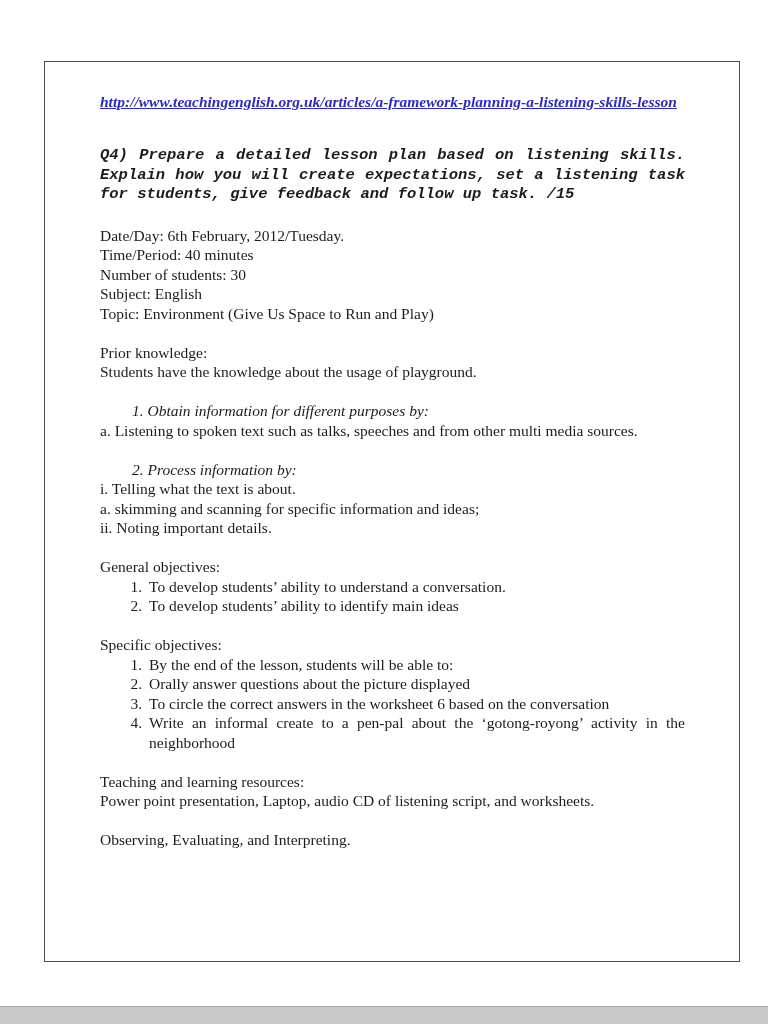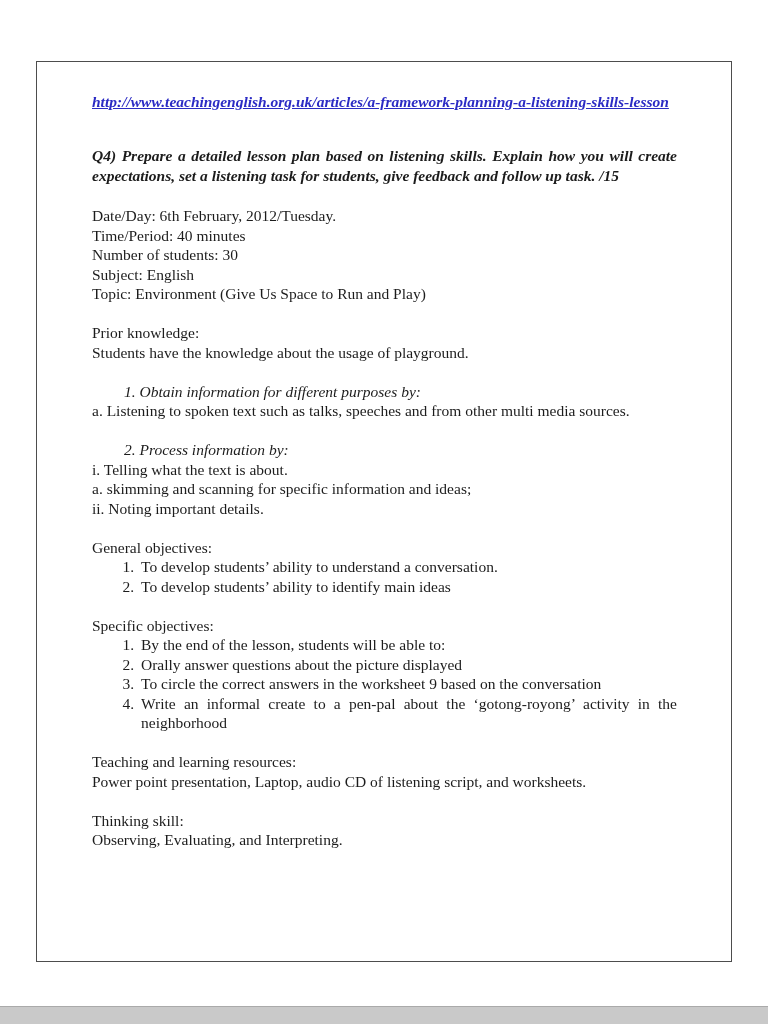--- a/index.html
+++ b/index.html
@@ -6,21 +6,21 @@
   html, body {
     width: 768px; height: 1024px;
     background: #ffffff;
     font-family: "Liberation Serif", "DejaVu Serif", serif;
     color: #1c1c1c;
     position: relative;
     overflow: hidden;
   }
   .page {
     position: absolute;
-    left: 36px; top: 61px;
+    left: 44px; top: 61px;
     width: 696px; height: 901px;
     border: 1px solid #4d4d4d;
     background: #ffffff;
   }
   .content {
     padding: 29px 54px 0 55px;
     font-size: 15.5px;
     line-height: 19.5px;
   }
   .link-block {
@@ -33,20 +33,21 @@
     font-weight: bold;
     font-style: italic;
     text-decoration: underline;
     cursor: pointer;
   }
   .question {
     font-weight: bold;
     font-style: italic;
     text-align: justify;
     margin-bottom: 21px;
+    font-family: Liberation Mono, monospace;
   }
   .block { margin-bottom: 19.5px; }
   .bold { font-weight: normal; }
   .italic { font-style: italic; margin-left: 32px; }
   .spacer-line { height: 19.5px; }
   ol {
     margin: 0;
     padding-left: 46px;
   }
   ol li { padding-left: 3px; text-align: justify; }
@@ -99,31 +100,30 @@
         <li>To develop students’ ability to understand a conversation.</li>
         <li>To develop students’ ability to identify main ideas</li>
       </ol>
     </div>
 
     <div class="block">
       <p class="bold">Specific objectives:</p>
       <ol>
         <li>By the end of the lesson, students will be able to:</li>
         <li>Orally answer questions about the picture displayed</li>
-        <li>To circle the correct answers in the worksheet 9 based on the conversation</li>
+        <li>To circle the correct answers in the worksheet 6 based on the conversation</li>
         <li>Write an informal create to a pen-pal about the ‘gotong-royong’ activity in the neighborhood</li>
       </ol>
     </div>
 
     <div class="block">
       <p class="bold">Teaching and learning resources:</p>
       <p>Power point presentation, Laptop, audio CD of listening script, and worksheets.</p>
     </div>
 
     <div class="block">
-      <p class="bold">Thinking skill:</p>
       <p>Observing, Evaluating, and Interpreting.</p>
     </div>
 
   </div>
 </div>
 
 <div class="separator"></div>
 
 </body></html>

